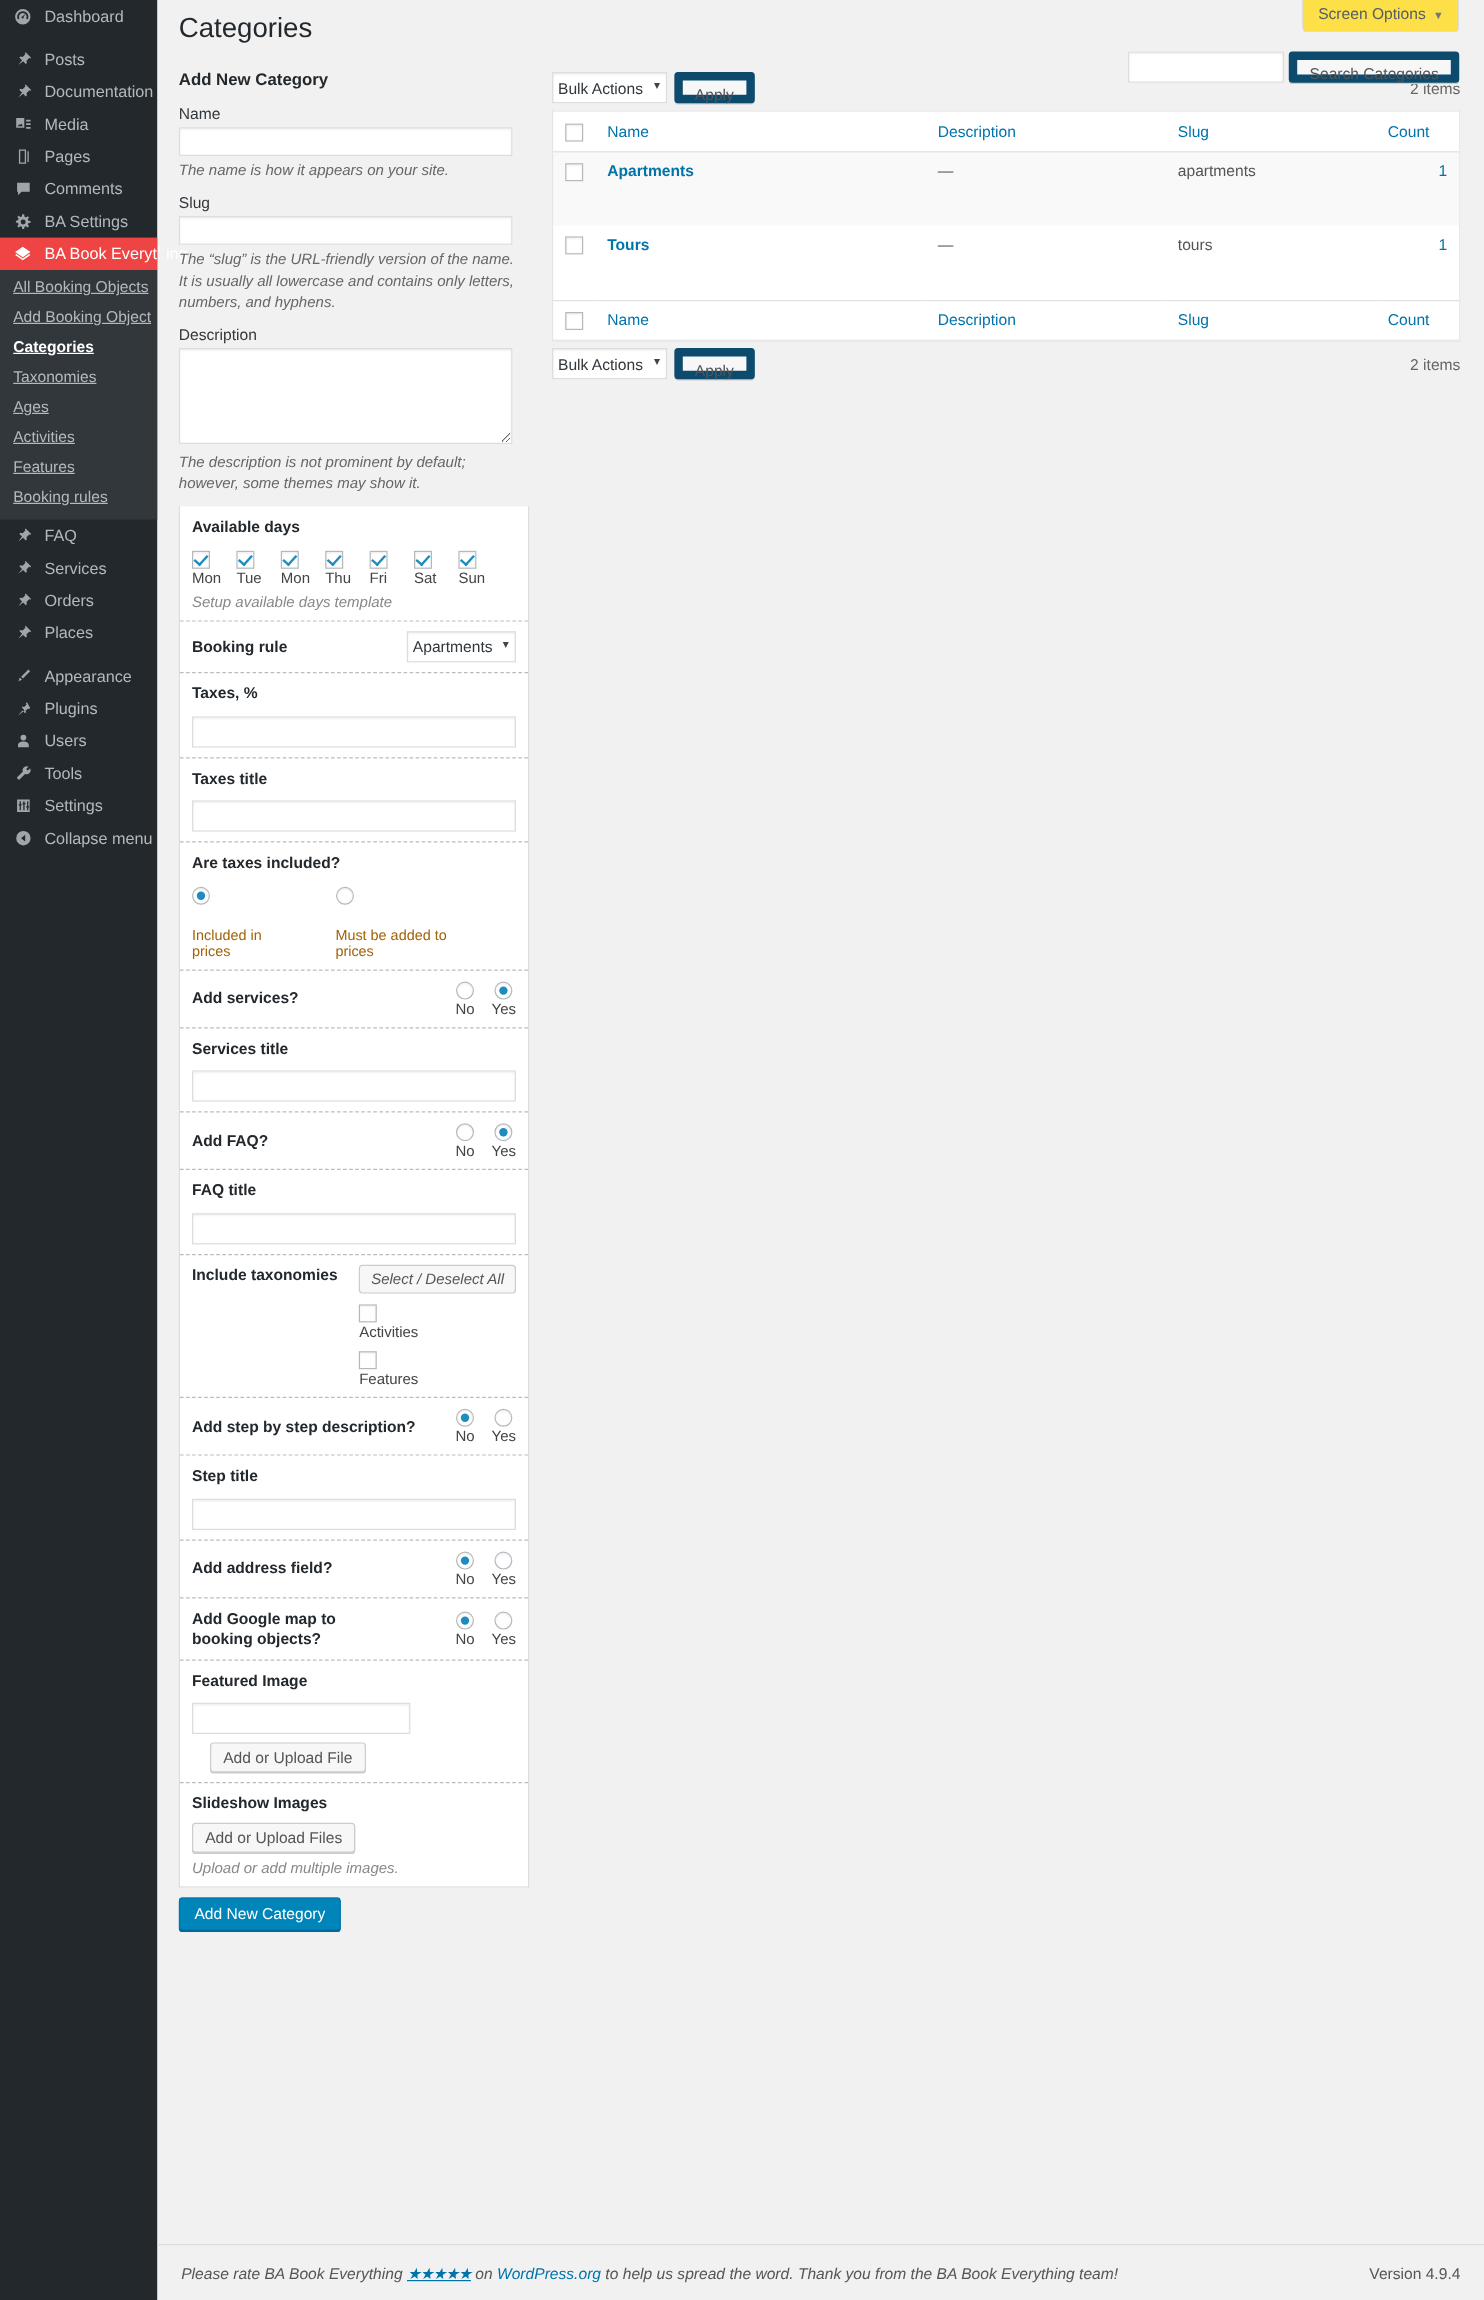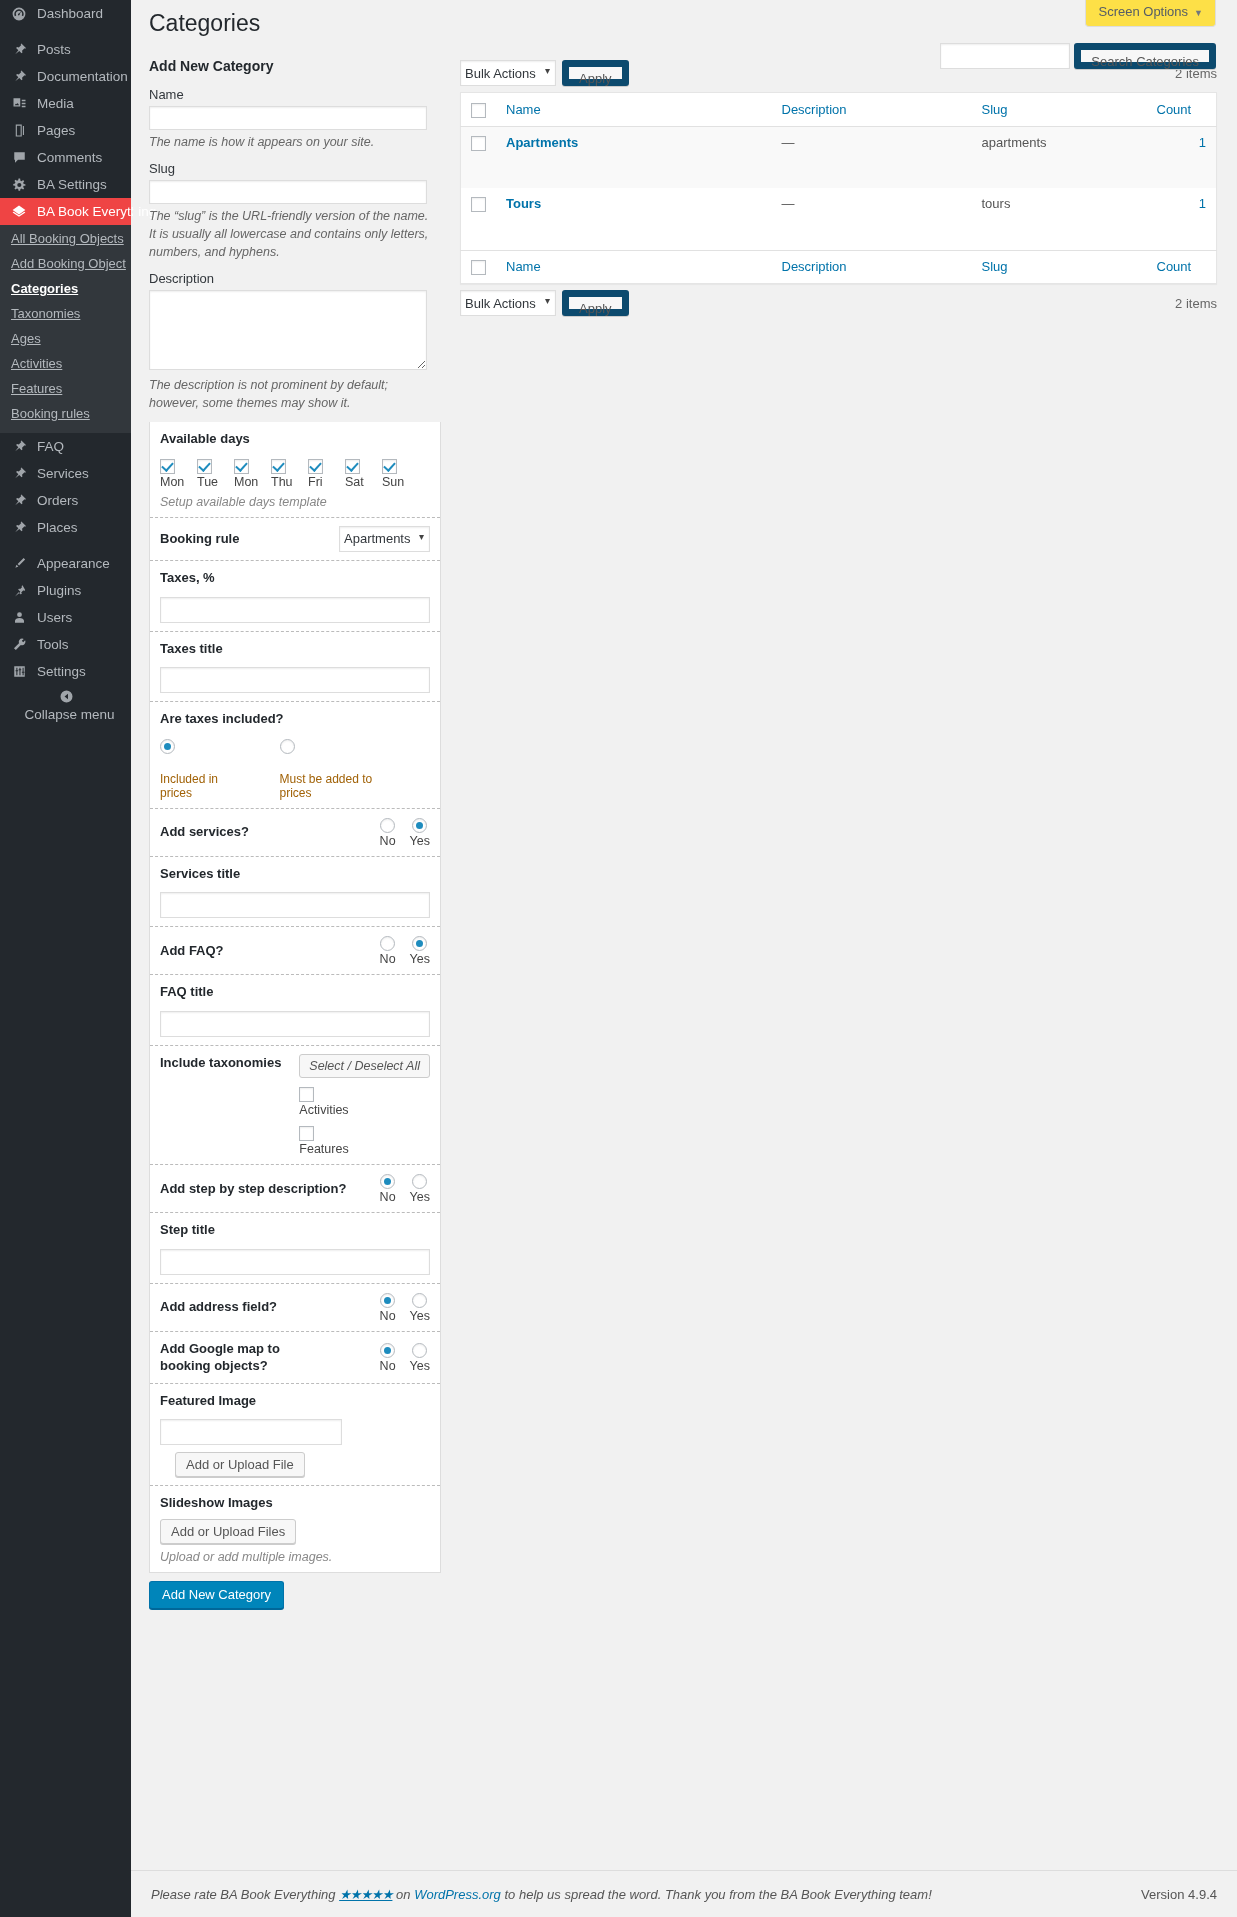--- a/index.html
+++ b/index.html
@@ -65,21 +65,21 @@
   }
   .submenu .sub-item {
     padding: 5px 0 5px 11px;
     color: #b4b9be;
     font-size: 13px;
     cursor: pointer;
     white-space: nowrap;
     text-decoration: underline;
   }
   .submenu .sub-item.current { color: #fff; font-weight: bold; }
-  .collapse-row { color: #b4b9be; flex-direction: column; }
+  .collapse-row { color: #b4b9be; }
 
   
   #wpbody {
     position: absolute;
     left: 131px; top: 0;
     width: 1106px;
     min-height: 1917px;
   }
   .screen-meta-links {
     position: absolute;

